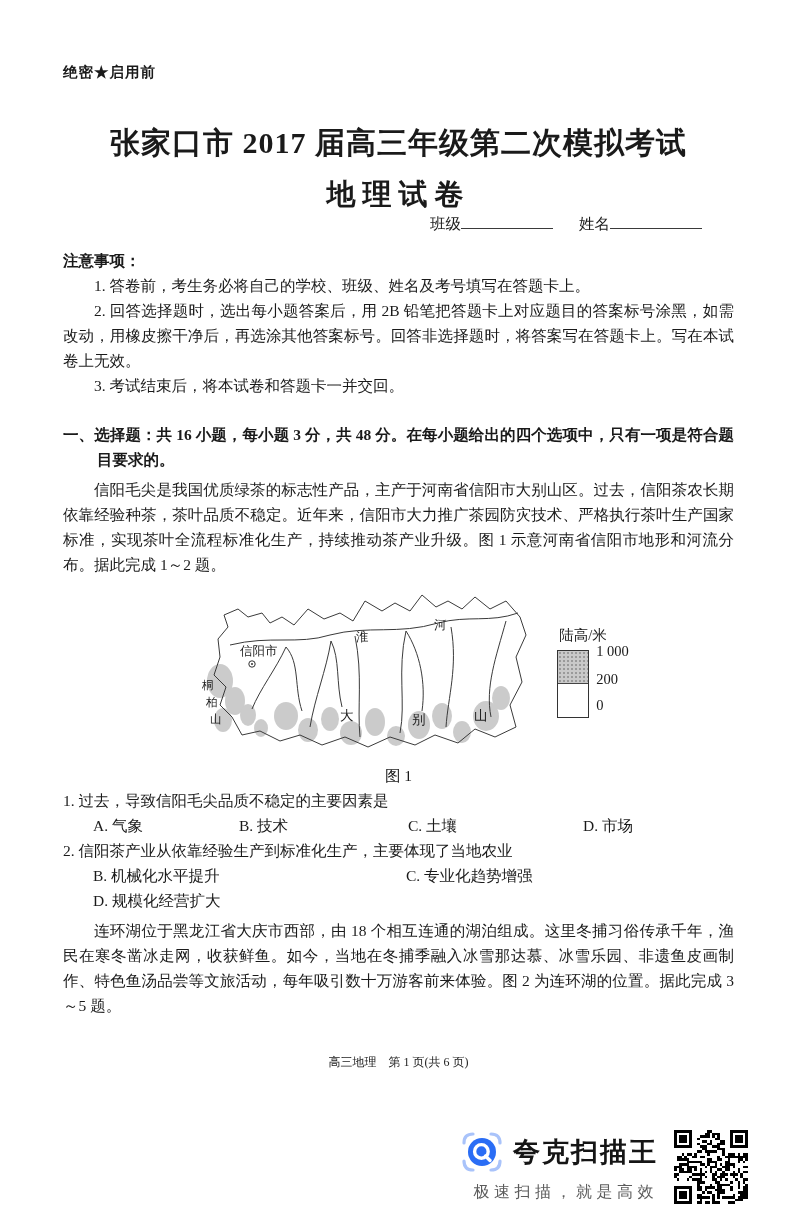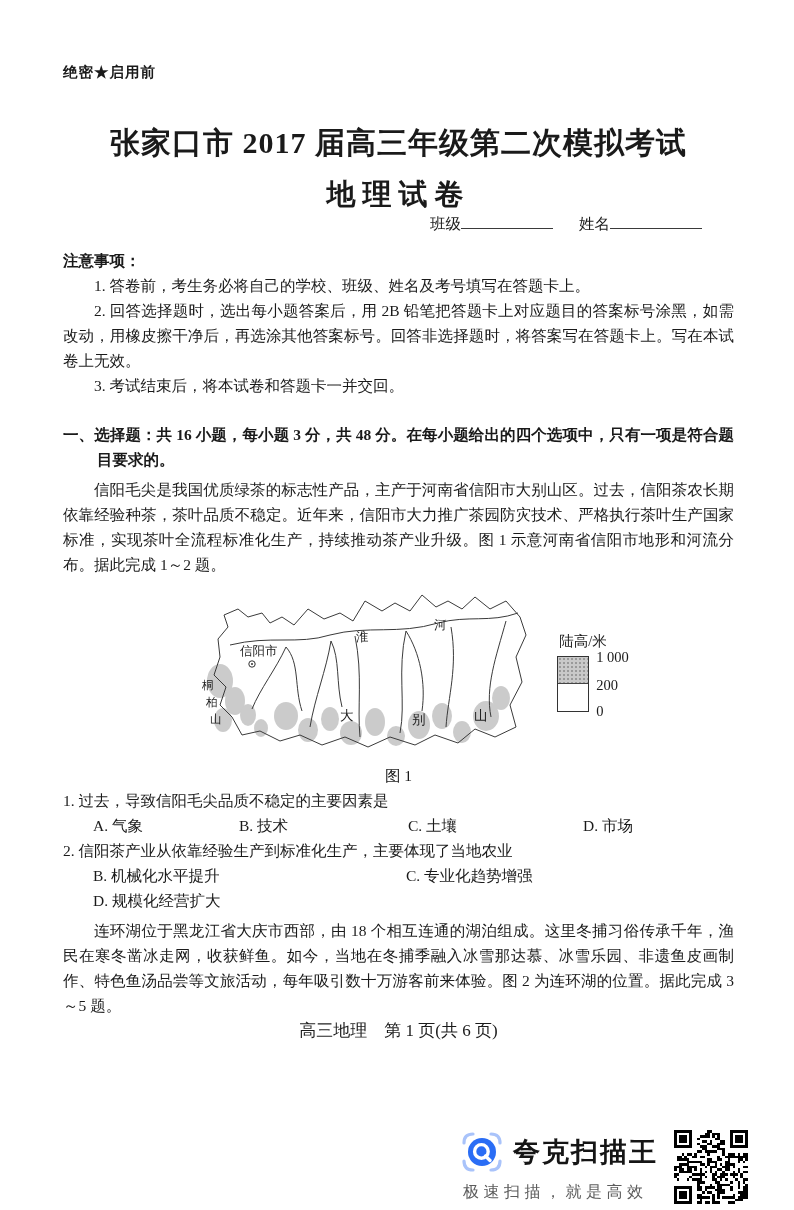--- a/index.html
+++ b/index.html
@@ -31,37 +31,37 @@
 
   .section-head { margin-top:24px; font-weight:bold; padding-left:2.2em; text-indent:-2.2em; text-align:justify; }
 
   .passage { margin-top:5px; text-indent:2em; text-align:justify; }
 
   .figure-wrap { margin-top:10px; }
   .figure-row { display:flex; justify-content:center; align-items:center; gap:22px; }
   .map-svg { display:block; }
   .legend { font-size:14px; line-height:18px; }
   .legend-title { margin-bottom:6px; margin-left:2px; font-size:14.5px; }
-  .legend-box { position:relative; width:32px; height:56px; border:1.2px solid #333; background:#fff; }
+  .legend-box { position:relative; width:32px; height:68px; border:1.2px solid #333; background:#fff; }
   .legend-top { position:absolute; left:0; top:0; width:100%; height:50%;
     background:#c9c9c9;
     background-image:radial-gradient(#9a9a9a 0.8px, transparent 0.9px);
     background-size:4px 4px; border-bottom:1.2px solid #444; }
   .lg-val { position:absolute; left:38px; white-space:nowrap; font-size:14.5px; }
   .lg-v0 { top:-9px; } .lg-v1 { top:19px; } .lg-v2 { top:45px; }
   .fig-caption { text-align:center; margin-top:6px; font-size:15.5px; }
 
   .q-stem { text-align:justify; }
   .q1-opts { display:grid; grid-template-columns:146px 169px 175px auto; padding-left:30px; }
   .q2-opts { display:grid; grid-template-columns:313px auto; padding-left:30px; }
 
-  .page-footer { text-align:center; font-size:17px; }
+  .page-footer { margin-top:32px; text-align:center; font-size:12px; }
 
   .branding { position:absolute; right:46px; bottom:6px; display:flex; align-items:flex-start;
-    font-family:"Liberation Sans","DejaVu Sans",sans-serif; }
+    font-family:"Liberation Sans","DejaVu Sans",sans-serif;text-align:right; }
   .brand-col { display:flex; flex-direction:column; }
   .brand-row { display:flex; align-items:center; gap:9px; }
   .brand-name { font-size:27px; font-weight:bold; color:#151515; letter-spacing:2px; line-height:44px; }
   .brand-tagline { margin-top:5px; padding-left:3px; font-size:16px; color:#5c5c5c; letter-spacing:4.5px; }
   .qr { margin-left:16px; }
 </style>
 </head>
 <body>
 
 <div class="page">

